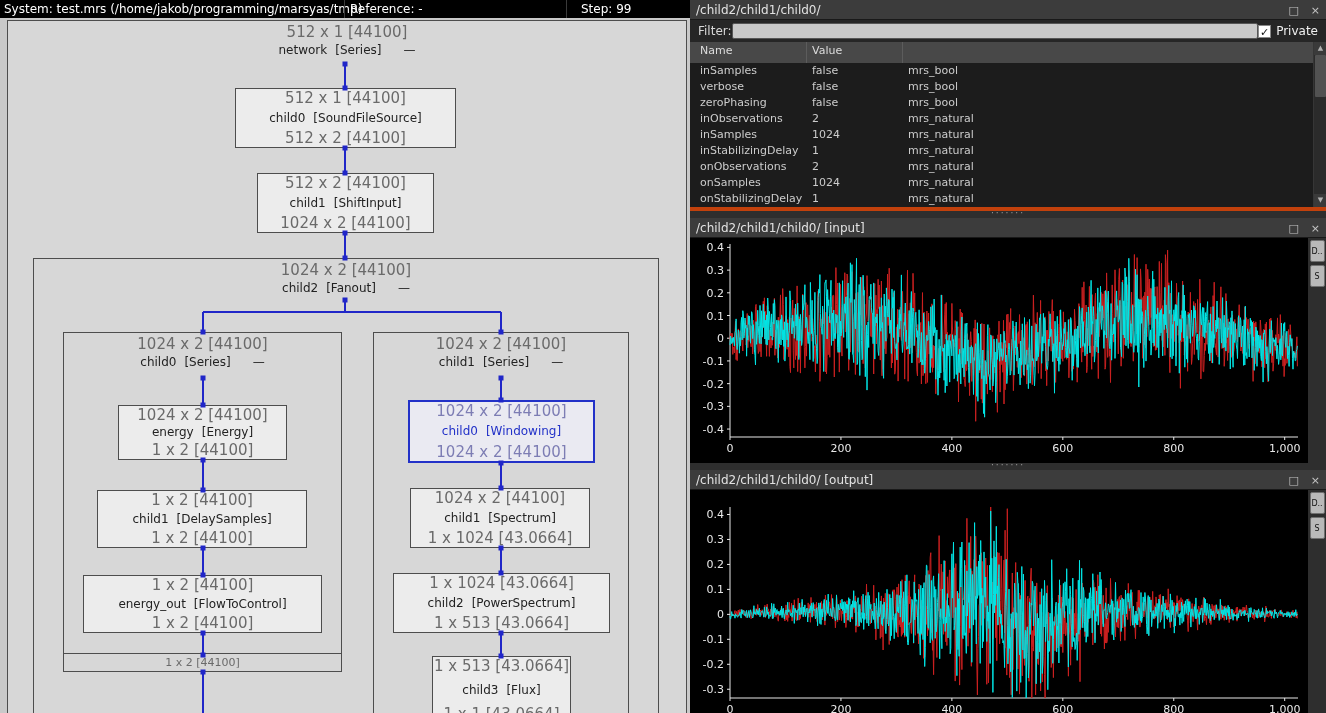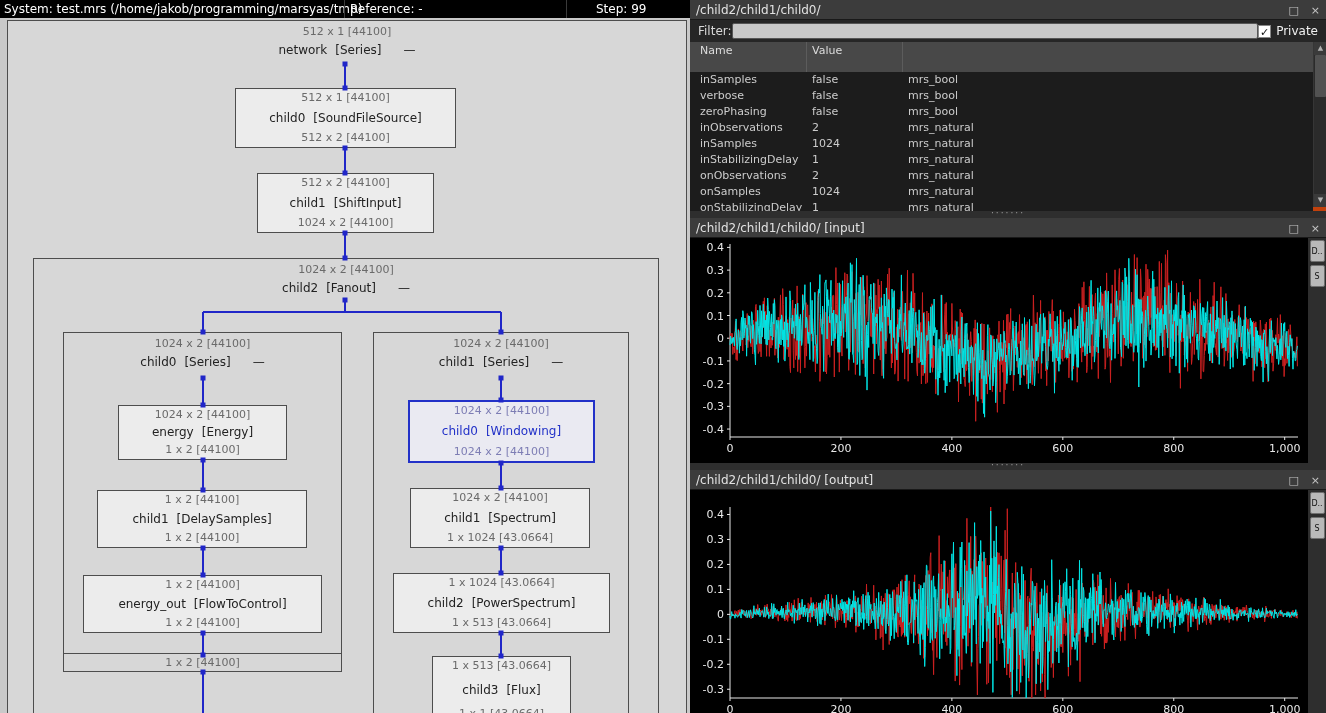--- a/index.html
+++ b/index.html
@@ -11,21 +11,21 @@
   
   .left{position:absolute;left:0;top:0;width:690px;height:713px;background:#c9c9c9;overflow:hidden}
   .topbar{position:absolute;left:0;top:0;width:690px;height:18px;background:#000;color:#fff;font-size:12px;line-height:18px;z-index:20}
   .topbar span{position:absolute;white-space:nowrap}
   .topbar .sep{width:1px;height:18px;background:#3a3a3a;display:inline-block}
 
   .node{position:absolute;border:1px solid #4d4d4d;background:#ececec;color:#222;
         display:flex;flex-direction:column;justify-content:space-between;align-items:center;
         padding:3px 2px;font-size:12px}
   .node.container{background:#d7d7d7;justify-content:flex-start;gap:5px;padding-top:5px}
-  .n-fmt{font-size:11px;color:#6a6a6a;line-height:12px;white-space:nowrap}
+  .n-fmt{font-size:15px;color:#6a6a6a;line-height:12px;white-space:nowrap}
   .n-ttl{display:flex;align-items:center;gap:8px;white-space:nowrap;line-height:15px}
   .collapse{margin-left:14px;cursor:pointer;color:#222}
   .node.selected{border:2px solid var(--accent);background:#eaeaf2;color:var(--accent)}
   .node.selected .n-fmt{color:#7d7db4}
   .series-footer{position:absolute;left:0;right:0;bottom:0;height:18px;border-top:1px solid #4d4d4d;
         font-size:11px;color:#6a6a6a;text-align:center;line-height:17px}
   #conn-svg{position:absolute;left:0;top:0;z-index:10;pointer-events:none}
 
   
   .right{position:absolute;left:690px;top:0;width:636px;height:713px;background:#262626}
@@ -38,21 +38,21 @@
         text-align:center;font-size:9px;line-height:5px;letter-spacing:2px;cursor:row-resize}
 
   
   .filter-row{height:22px;display:flex;align-items:center;padding:0 8px;background:#262626}
   .filter-row label{color:#d8d8d8;font-size:12px}
   .filter-input{flex:1;height:16px;background:#c9c9c9;border:1px solid #555;border-radius:2px;
         font-size:11px;padding:0 4px;color:#111}
   .chk{display:flex;align-items:center;gap:5px;color:#f0f0f0;font-size:12px;cursor:pointer}
   .chk .box{width:13px;height:13px;background:#fff;color:#111;font-size:11px;line-height:13px;
         text-align:center;border:1px solid #888}
-  .thead{display:flex;height:30px;background:#484848;color:#dcdcdc;font-size:11px;line-height:18px;width:623px}
+  .thead{display:flex;height:21px;background:#484848;color:#dcdcdc;font-size:11px;line-height:18px;width:623px}
   .th{border-right:1px solid #5c5c5c}
   .c1{width:117px;padding-left:10px}
   .c2{width:96px;padding-left:5px}
   .c3{flex:1;padding-left:5px}
   .tbody{width:623px;background:#1c1c1c}
   .tr{display:flex;height:16px;line-height:16px;font-size:11px;color:#cccccc}
   .td{white-space:nowrap;overflow:hidden}
   .vscroll{position:absolute;right:0;top:42px;width:13px;height:165px;background:#2b2b2b;border-left:1px solid #363636}
   .sbtn{width:13px;height:13px;background:#3a3a3a;color:#b0b0b0;font-size:7px;text-align:center;line-height:13px}
   .sbtn.down{position:absolute;bottom:0}
@@ -235,21 +235,21 @@
         <rect x="498.5" y="630.5" width="5" height="5" fill="#2026c8"></rect>
         <rect x="498.5" y="653.5" width="5" height="5" fill="#2026c8"></rect>
         <line x1="203" y1="312" x2="501" y2="312" stroke="#2026c8" stroke-width="2"></line>
       </svg>
 
     <div class="topbar">
       <span style="left:4px">System: test.mrs (/home/jakob/programming/marsyas/tmp)</span>
       <span class="sep" style="left:344px"></span>
       <span style="left:350px">Reference: -</span>
       <span class="sep" style="left:566px"></span>
-      <span style="left:596px">Step: 99</span>
+      <span style="left:581px">Step: 99</span>
     </div>
   </div>
 
   <div class="right">
 
     <section class="panel" style="top:0;height:211px">
       <div class="titlebar">
         <span class="tb-text">/child2/child1/child0/</span>
         <span>
           <span class="tb-btn">□</span>

